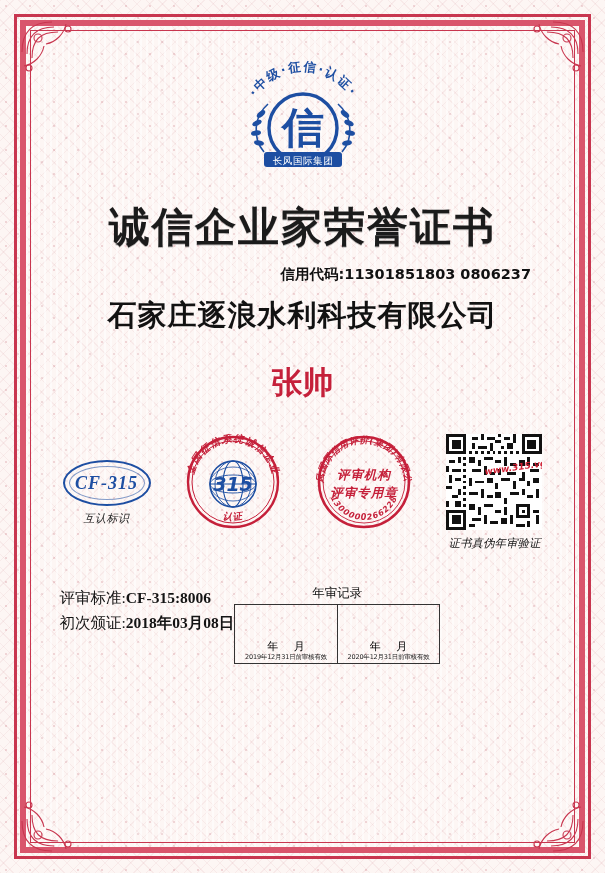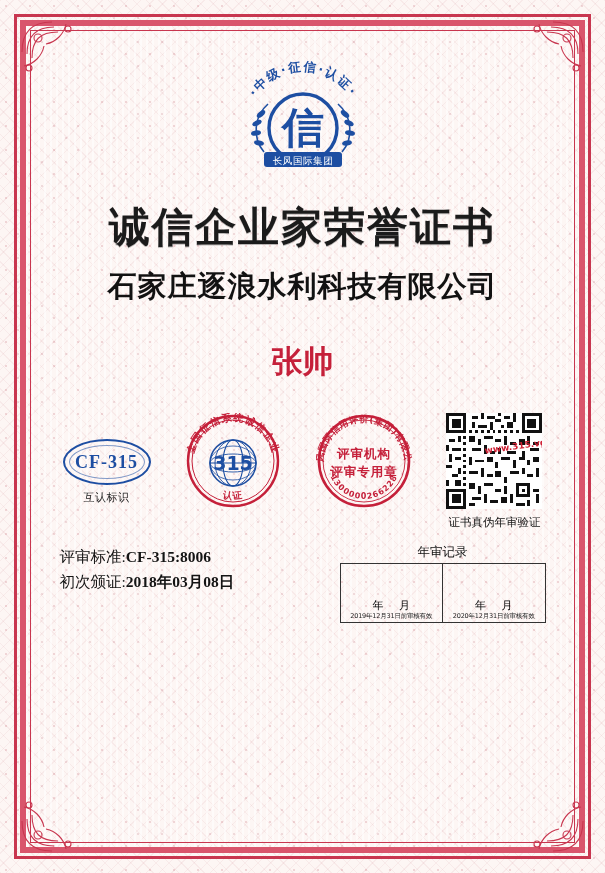--- a/index.html
+++ b/index.html
@@ -109,37 +109,38 @@
   .company {
     margin-top: 12px;
     font-family: "DejaVu Sans", sans-serif;
     font-weight: bold;
     font-size: 29px;
     letter-spacing: 1px;
     color: #121212;
   }
 
   .names-row {
-    margin-top: 34px;
+    margin-top: 26px;
     display: flex;
     align-items: baseline;
     gap: 66px;
     font-family: "DejaVu Sans", sans-serif;
     font-weight: bold;
     font-size: 31px;
     color: #c5203a;
   }
 
   
   .seals {
     margin-top: 30px;
     width: 480px;
     display: flex;
     align-items: flex-start;
     justify-content: space-between;
+    font-style: italic;
   }
   .seal-block {
     display: flex;
     flex-direction: column;
     align-items: center;
   }
   .seal-caption {
     margin-top: 5px;
     font-family: "DejaVu Sans", sans-serif;
     font-size: 11px;
@@ -184,24 +185,23 @@
   }
   .qr-caption {
     margin-top: 6px;
     font-family: "DejaVu Sans", sans-serif;
     font-size: 11.5px;
     color: #151515;
   }
 
   
   .bottom {
-    margin-top: 14px;
+    margin-top: 34px;
     width: 486px;
     display: flex;
-    justify-content: space-between;
     align-items: flex-start;
   }
   .info-list {
     font-family: "Liberation Serif", serif;
     font-size: 15.5px;
     color: #141414;
     line-height: 1.62;
   }
   .info-list div {
     white-space: nowrap;
@@ -347,20 +347,21 @@
         <circle cx="75" cy="70" r="34" fill="none" stroke="#1d4ea2" stroke-width="3.4"></circle>
         <text x="75" y="84" text-anchor="middle" font-family="DejaVu Sans, sans-serif" font-size="42" font-weight="bold" fill="#1d4ea2">信</text>
 
         <rect x="36" y="94" width="78" height="15" rx="3" fill="#1d4ea2"></rect>
         <text x="75" y="105.5" text-anchor="middle" font-family="DejaVu Sans, sans-serif" font-size="9.5" fill="#ffffff" letter-spacing="0.6">长风国际集团</text>
       </svg>
     </div>
 
     <div class="title">诚信企业家荣誉证书</div>
 
+    <div class="credit-code">信用代码:11301851803 0806237</div>
 
     <div class="company">石家庄逐浪水利科技有限公司</div>
 
     <div class="names-row">
       <span>张帅</span>
     </div>
 
     <div class="seals">
 
       <div class="seal-block">

